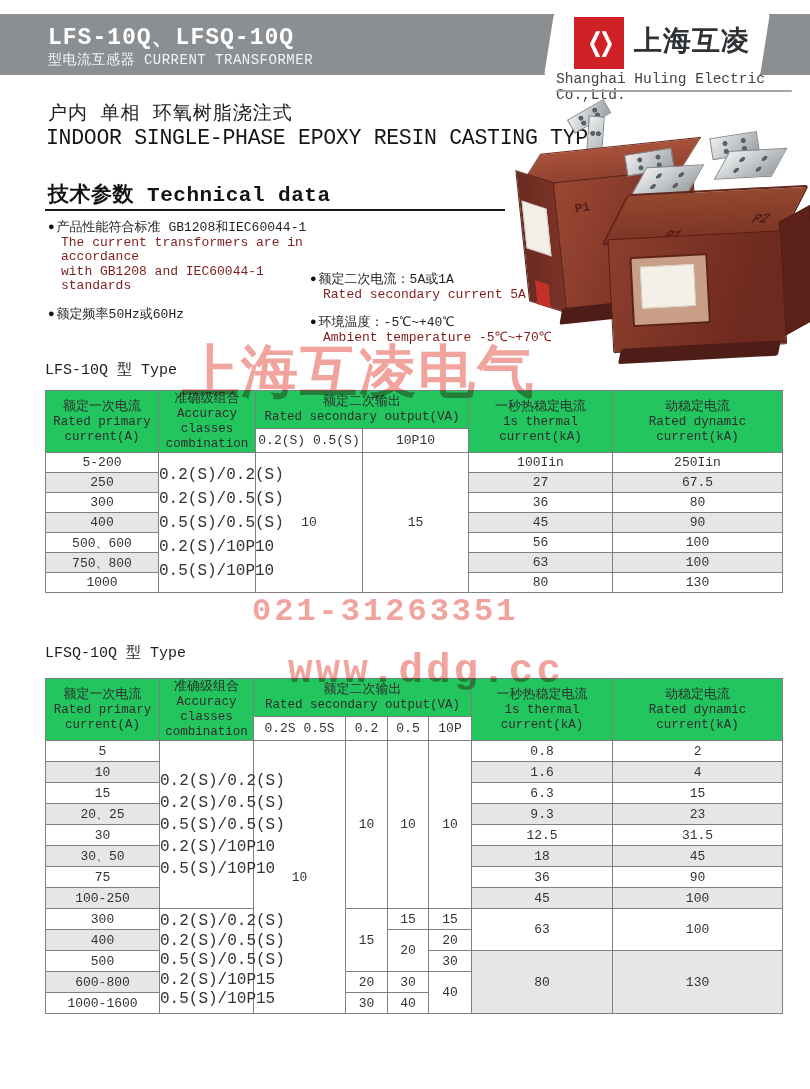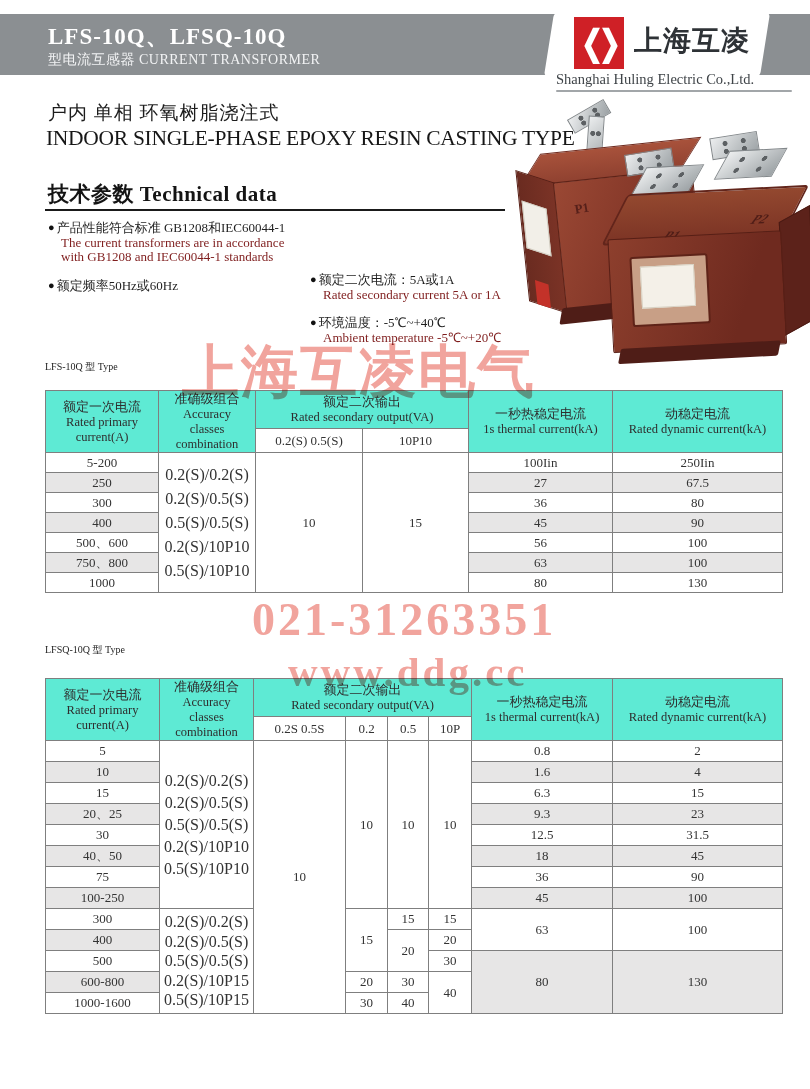--- a/index.html
+++ b/index.html
@@ -1,17 +1,17 @@
 <!DOCTYPE html>
 <html><head>
 <meta charset="utf-8">
 <style>
   html,body{margin:0;padding:0;background:#fff;}
   .page{position:relative;width:810px;height:1089px;background:#fff;overflow:hidden;
-        font-family:Liberation Serif, serif;color:#222;}
+        font-family:Liberation Mono, monospace;color:#222;}
 
   
   .banner{position:absolute;left:0;top:14px;width:810px;height:61px;background:#8b8f92;}
   .banner-notch{position:absolute;left:549px;top:12px;width:216px;height:65px;background:#fff;
                 transform:skewX(-9deg);border-radius:5px;}
   .banner-title{position:absolute;left:48px;top:21px;font-size:23px;font-weight:bold;color:#fff;letter-spacing:1px;}
   .banner-subtitle{position:absolute;left:48px;top:51px;font-size:14px;color:#f2f3f4;letter-spacing:.5px;}
   .logo-box{position:absolute;left:574px;top:17px;width:50px;height:52px;background:#cf2026;
             display:flex;align-items:center;justify-content:center;}
   .logo-glyph{color:#fff;font-size:26px;font-weight:bold;letter-spacing:-4px;transform:scaleY(1.35);}
@@ -78,33 +78,33 @@
   .tx2 .window .plate{position:absolute;left:8px;top:8px;width:52px;height:40px;background:#f4f0e8;border:1px solid #d8d2c4;}
   .tx2 .p{position:absolute;font-size:13px;font-weight:bold;color:#4f1d17;}
   .tx2 .p1{left:58px;top:34px;transform:skewX(-14deg);}
   .tx2 .p2{left:140px;top:22px;transform:skewX(-14deg);}
   .tx2 .base{position:absolute;left:6px;top:172px;width:160px;height:15px;background:#4f1d17;
              transform:skewX(-14deg);border-radius:2px;}
 
   
   .wm{position:absolute;z-index:20;color:#ef948c;font-weight:bold;mix-blend-mode:multiply;opacity:.85;white-space:nowrap;}
   .wm-brand{left:182px;top:334px;font-size:57px;letter-spacing:2px;}
-  .wm-phone{left:252px;top:593px;font-size:46px;letter-spacing:3px;}
+  .wm-phone{left:252px;top:593px;font-size:32px;letter-spacing:3px;}
   .wm-site{left:288px;top:648px;font-size:41px;letter-spacing:3px;}
 
   
-  .tbl-label{position:absolute;left:45px;font-size:10px;color:#1f1f1f;}
+  .tbl-label{position:absolute;left:45px;font-size:15px;color:#1f1f1f;}
   .lbl1{top:360px;}
   .lbl2{top:643px;}
   table{position:absolute;left:45px;border-collapse:collapse;table-layout:fixed;z-index:2;}
   #t1{top:390px;width:737px;}
   #t2{top:678px;width:737px;}
   td{border:1px solid #7f7f7f;text-align:center;vertical-align:middle;
      font-size:13px;color:#333;padding:0;background:#fff;}
-  .hd{background:#5eead4;}
+  .hd{background:#22c55e;}
   .hd .zh{font-size:13px;color:#2e2e2e;line-height:16px;}
   .hd .en{font-size:12.5px;color:#2e2e2e;line-height:15px;}
   .sub{background:#fff;font-size:13px;}
   .g{background:#e7e6e6;}
   #t1 tr.h1{height:36px;} #t1 tr.h2{height:22px;} #t1 tr.r{height:20px;}
   #t2 tr.h1{height:38px;} #t2 tr.h2{height:24px;} #t2 tr.r{height:21px;}
   .acc{line-height:24px;font-size:16px;}
   .acc2a{line-height:22px;}
   .acc2b{line-height:19.5px;}
 </style>
@@ -140,21 +140,21 @@
     </div>
   </div>
 
   <div class="spec-col right">
     <div class="spec-item">
       <div class="spec-zh"><span class="dot">●</span><span>额定二次电流：5A或1A</span></div>
       <div class="spec-en">Rated secondary current 5A or 1A</div>
     </div>
     <div class="spec-item">
       <div class="spec-zh"><span class="dot">●</span><span>环境温度：-5℃~+40℃</span></div>
-      <div class="spec-en">Ambient temperature -5℃~+20℃</div>
+      <div class="spec-en">Ambient temperature -5℃~+70℃</div>
     </div>
   </div>
 
   <div class="photo">
     <div class="tx tx1">
       <div class="strap-t metal"></div>
       <div class="strap-v metal"></div>
       <div class="top"></div>
       <div class="side"></div>
       <div class="front">
@@ -349,21 +349,21 @@
       <td class="g">20、25</td>
       <td class="g">9.3</td>
       <td class="g">23</td>
     </tr>
     <tr class="r">
       <td>30</td>
       <td>12.5</td>
       <td>31.5</td>
     </tr>
     <tr class="r">
-      <td class="g">40、50</td>
+      <td class="g">30、50</td>
       <td class="g">18</td>
       <td class="g">45</td>
     </tr>
     <tr class="r">
       <td>75</td>
       <td>36</td>
       <td>90</td>
     </tr>
     <tr class="r">
       <td class="g">100-250</td>

